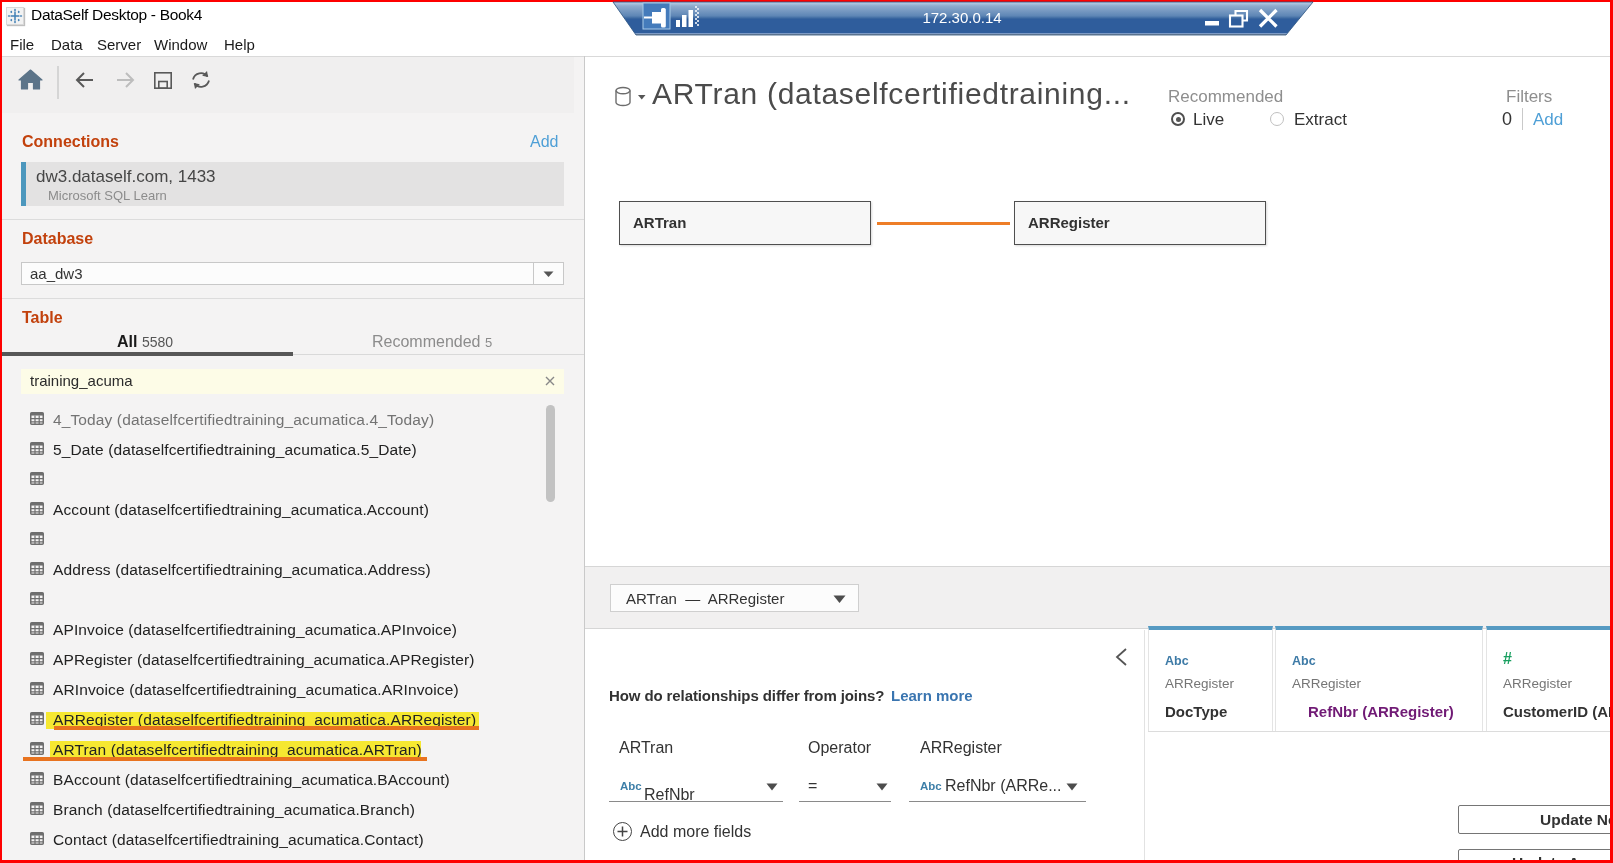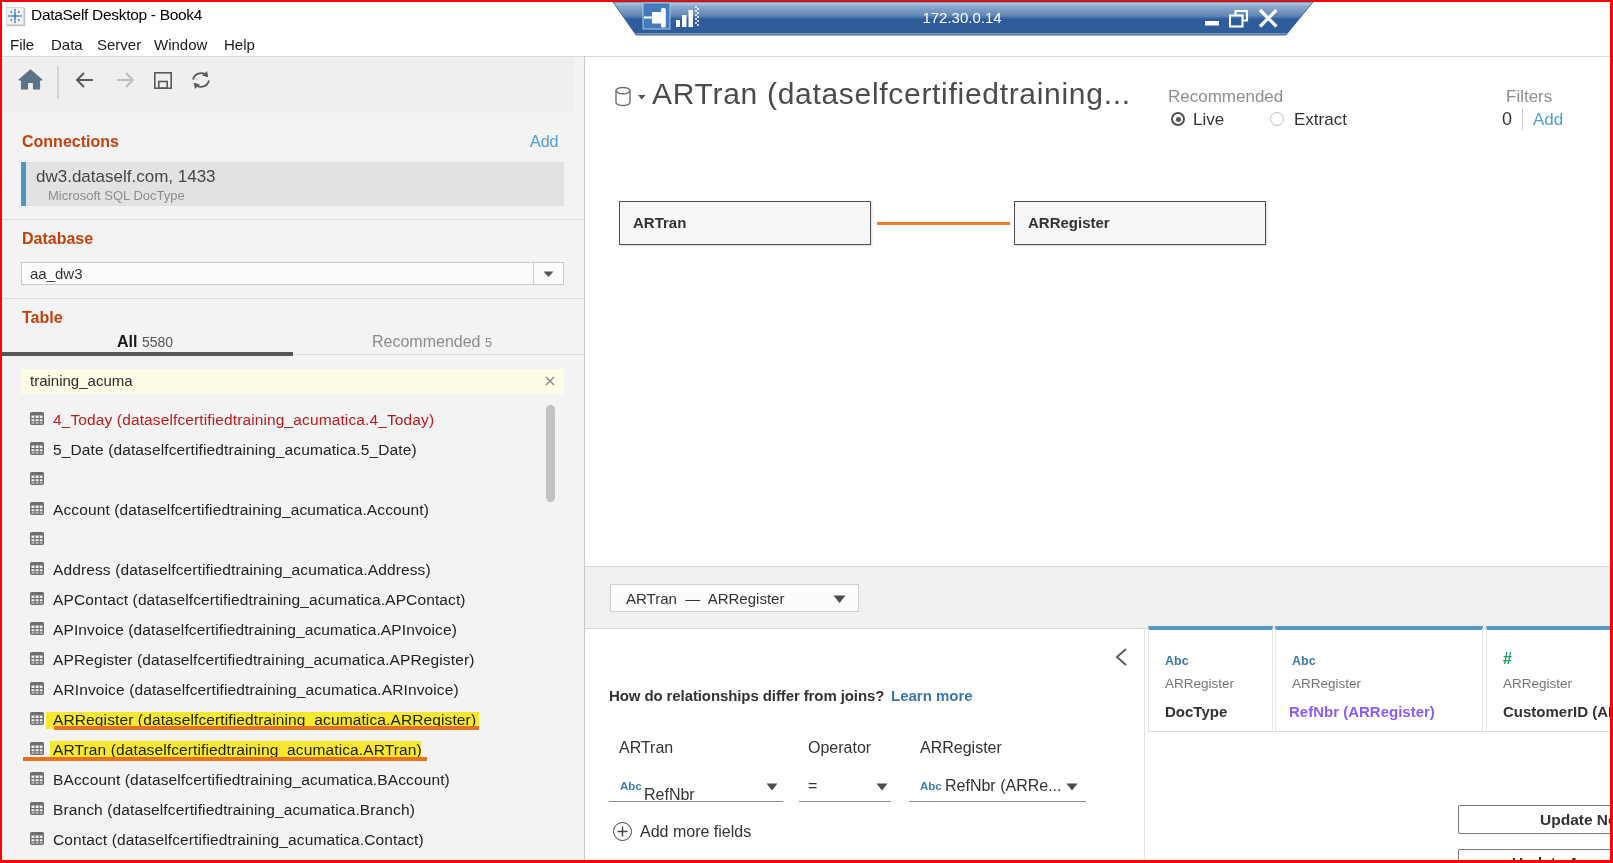--- a/index.html
+++ b/index.html
@@ -77,21 +77,21 @@
       <path d="M192.5 27.5 a8.2 8.2 0 0 0 14.5 -3"></path>
     </g>
     <path d="M205 15 l1.2 6 l-6 -1.2 Z" fill="#595959"></path>
     <path d="M193 33 l-1.2 -6 l6 1.2 Z" fill="#595959"></path>
   </svg>
 
   <div class="abs sechead" style="left:22px;top:133px;">Connections</div>
   <div class="abs blue" style="left:530px;top:133px;font-size:16px;">Add</div>
   <div class="abs" style="left:21px;top:162px;width:543px;height:44px;background:#e3e2e2;border-left:5px solid #4c97bd;">
     <div style="position:absolute;left:10px;top:5px;font-size:17px;color:#464646;">dw3.dataself.com, 1433</div>
-    <div style="position:absolute;left:22px;top:26px;font-size:13px;color:#8c8c8c;">Microsoft SQL DocType</div>
+    <div style="position:absolute;left:22px;top:26px;font-size:13px;color:#8c8c8c;">Microsoft SQL Learn</div>
   </div>
   <div class="abs" style="left:2px;top:219px;width:582px;height:1px;background:#dcdcdc;"></div>
 
   <div class="abs sechead" style="left:22px;top:230px;">Database</div>
   <div class="abs" style="left:21px;top:262px;width:543px;height:23px;background:#fcfcfc;border:1px solid #c8c8c8;">
     <div style="position:absolute;left:8px;top:2px;font-size:15px;color:#333;">aa_dw3</div>
     <div style="position:absolute;right:29px;top:0;width:1px;height:21px;background:#c8c8c8;"></div>
     <svg style="position:absolute;right:9px;top:8px;" width="11" height="7">
         <path d="M0.5 0.5 L10.5 0.5 L5.5 6 Z" fill="#555"></path>
       </svg>
@@ -118,21 +118,21 @@
   <div class="abs" style="left:54px;top:726px;width:425px;height:4px;background:#e8731f;z-index:3;"></div>
   <div class="abs" style="left:23px;top:757px;width:404px;height:4px;background:#e8731f;z-index:3;"></div>
 
   <div id="tlist">
       <div class="abs" style="left:30px;top:411px;width:520px;height:18px;">
         <svg width="14" height="13" viewBox="0 0 14 13" style="position:absolute;left:0;top:1px;">
           <rect x="0.75" y="0.75" width="12.5" height="11.5" rx="1" fill="none" stroke="#6e6e6e" stroke-width="1.5"></rect>
           <rect x="0.75" y="0.75" width="12.5" height="2.8" fill="#6e6e6e"></rect>
           <path d="M0.75 6.6 L13.25 6.6 M0.75 9.8 L13.25 9.8 M5 3.5 L5 12.25 M9.2 3.5 L9.2 12.25" stroke="#6e6e6e" stroke-width="1.2" fill="none"></path>
         </svg>
-        <span style="position:absolute;left:23px;top:0;font-size:15.5px;letter-spacing:0.12px;color:#b91c1c;white-space:nowrap;">4_Today (dataselfcertifiedtraining_acumatica.4_Today)</span>
+        <span style="position:absolute;left:23px;top:0;font-size:15.5px;letter-spacing:0.12px;color:#737373;white-space:nowrap;">4_Today (dataselfcertifiedtraining_acumatica.4_Today)</span>
       </div>
       <div class="abs" style="left:30px;top:441px;width:520px;height:18px;">
         <svg width="14" height="13" viewBox="0 0 14 13" style="position:absolute;left:0;top:1px;">
           <rect x="0.75" y="0.75" width="12.5" height="11.5" rx="1" fill="none" stroke="#6e6e6e" stroke-width="1.5"></rect>
           <rect x="0.75" y="0.75" width="12.5" height="2.8" fill="#6e6e6e"></rect>
           <path d="M0.75 6.6 L13.25 6.6 M0.75 9.8 L13.25 9.8 M5 3.5 L5 12.25 M9.2 3.5 L9.2 12.25" stroke="#6e6e6e" stroke-width="1.2" fill="none"></path>
         </svg>
         <span style="position:absolute;left:23px;top:0;font-size:15.5px;letter-spacing:0.12px;color:#222;white-space:nowrap;">5_Date (dataselfcertifiedtraining_acumatica.5_Date)</span>
       </div>
       <div class="abs" style="left:30px;top:471px;width:520px;height:18px;">
@@ -164,21 +164,20 @@
           <path d="M0.75 6.6 L13.25 6.6 M0.75 9.8 L13.25 9.8 M5 3.5 L5 12.25 M9.2 3.5 L9.2 12.25" stroke="#6e6e6e" stroke-width="1.2" fill="none"></path>
         </svg>
         <span style="position:absolute;left:23px;top:0;font-size:15.5px;letter-spacing:0.12px;color:#222;white-space:nowrap;">Address (dataselfcertifiedtraining_acumatica.Address)</span>
       </div>
       <div class="abs" style="left:30px;top:591px;width:520px;height:18px;">
         <svg width="14" height="13" viewBox="0 0 14 13" style="position:absolute;left:0;top:1px;">
           <rect x="0.75" y="0.75" width="12.5" height="11.5" rx="1" fill="none" stroke="#6e6e6e" stroke-width="1.5"></rect>
           <rect x="0.75" y="0.75" width="12.5" height="2.8" fill="#6e6e6e"></rect>
           <path d="M0.75 6.6 L13.25 6.6 M0.75 9.8 L13.25 9.8 M5 3.5 L5 12.25 M9.2 3.5 L9.2 12.25" stroke="#6e6e6e" stroke-width="1.2" fill="none"></path>
         </svg>
-        <span style="position:absolute;left:23px;top:0;font-size:15.5px;letter-spacing:0.12px;color:#222;white-space:nowrap;">APContact (dataselfcertifiedtraining_acumatica.APContact)</span>
       </div>
       <div class="abs" style="left:30px;top:621px;width:520px;height:18px;">
         <svg width="14" height="13" viewBox="0 0 14 13" style="position:absolute;left:0;top:1px;">
           <rect x="0.75" y="0.75" width="12.5" height="11.5" rx="1" fill="none" stroke="#6e6e6e" stroke-width="1.5"></rect>
           <rect x="0.75" y="0.75" width="12.5" height="2.8" fill="#6e6e6e"></rect>
           <path d="M0.75 6.6 L13.25 6.6 M0.75 9.8 L13.25 9.8 M5 3.5 L5 12.25 M9.2 3.5 L9.2 12.25" stroke="#6e6e6e" stroke-width="1.2" fill="none"></path>
         </svg>
         <span style="position:absolute;left:23px;top:0;font-size:15.5px;letter-spacing:0.12px;color:#222;white-space:nowrap;">APInvoice (dataselfcertifiedtraining_acumatica.APInvoice)</span>
       </div>
       <div class="abs" style="left:30px;top:651px;width:520px;height:18px;">
@@ -367,21 +366,21 @@
 
   <div id="grid">
       <div class="abs" style="left:1148px;top:626px;width:125px;height:105px;border-top:4px solid #569ac2;border-left:1px solid #e4e4e4;border-right:1px solid #e4e4e4;background:#fff;">
         <div style="position:absolute;left:16px;top:24px;font-size:12.5px;font-weight:bold;color:#3d7aa6;">Abc</div>
         <div style="position:absolute;left:16px;top:46px;font-size:13.5px;color:#757575;">ARRegister</div>
         <div style="position:absolute;left:16px;top:73px;font-size:15px;font-weight:bold;color:#323232;white-space:nowrap;">DocType</div>
       </div>
       <div class="abs" style="left:1275px;top:626px;width:208px;height:105px;border-top:4px solid #569ac2;border-left:1px solid #e4e4e4;border-right:1px solid #e4e4e4;background:#fff;">
         <div style="position:absolute;left:16px;top:24px;font-size:12.5px;font-weight:bold;color:#3d7aa6;">Abc</div>
         <div style="position:absolute;left:16px;top:46px;font-size:13.5px;color:#757575;">ARRegister</div>
-        <div style="position:absolute;left:13px;top:73px;font-size:15px;font-weight:bold;color:#8b5cf6;white-space:nowrap;">RefNbr (ARRegister)</div>
+        <div style="position:absolute;left:32px;top:73px;font-size:15px;font-weight:bold;color:#701a75;white-space:nowrap;">RefNbr (ARRegister)</div>
       </div>
       <div class="abs" style="left:1486px;top:626px;width:130px;height:105px;border-top:4px solid #569ac2;border-left:1px solid #e4e4e4;border-right:1px solid #e4e4e4;background:#fff;">
         <div style="position:absolute;left:16px;top:20px;font-size:16px;font-weight:bold;color:#1aa061;">#</div>
         <div style="position:absolute;left:16px;top:46px;font-size:13.5px;color:#757575;">ARRegister</div>
         <div style="position:absolute;left:16px;top:73px;font-size:15px;font-weight:bold;color:#323232;white-space:nowrap;">CustomerID (AR</div>
       </div>
     </div>
   <div class="abs" style="left:1148px;top:731px;width:463px;height:1px;background:#dcdcdc;"></div>
 
   <div class="abs" style="left:1458px;top:805px;width:200px;height:29px;background:#fff;border:1px solid #757575;border-radius:2px;">

